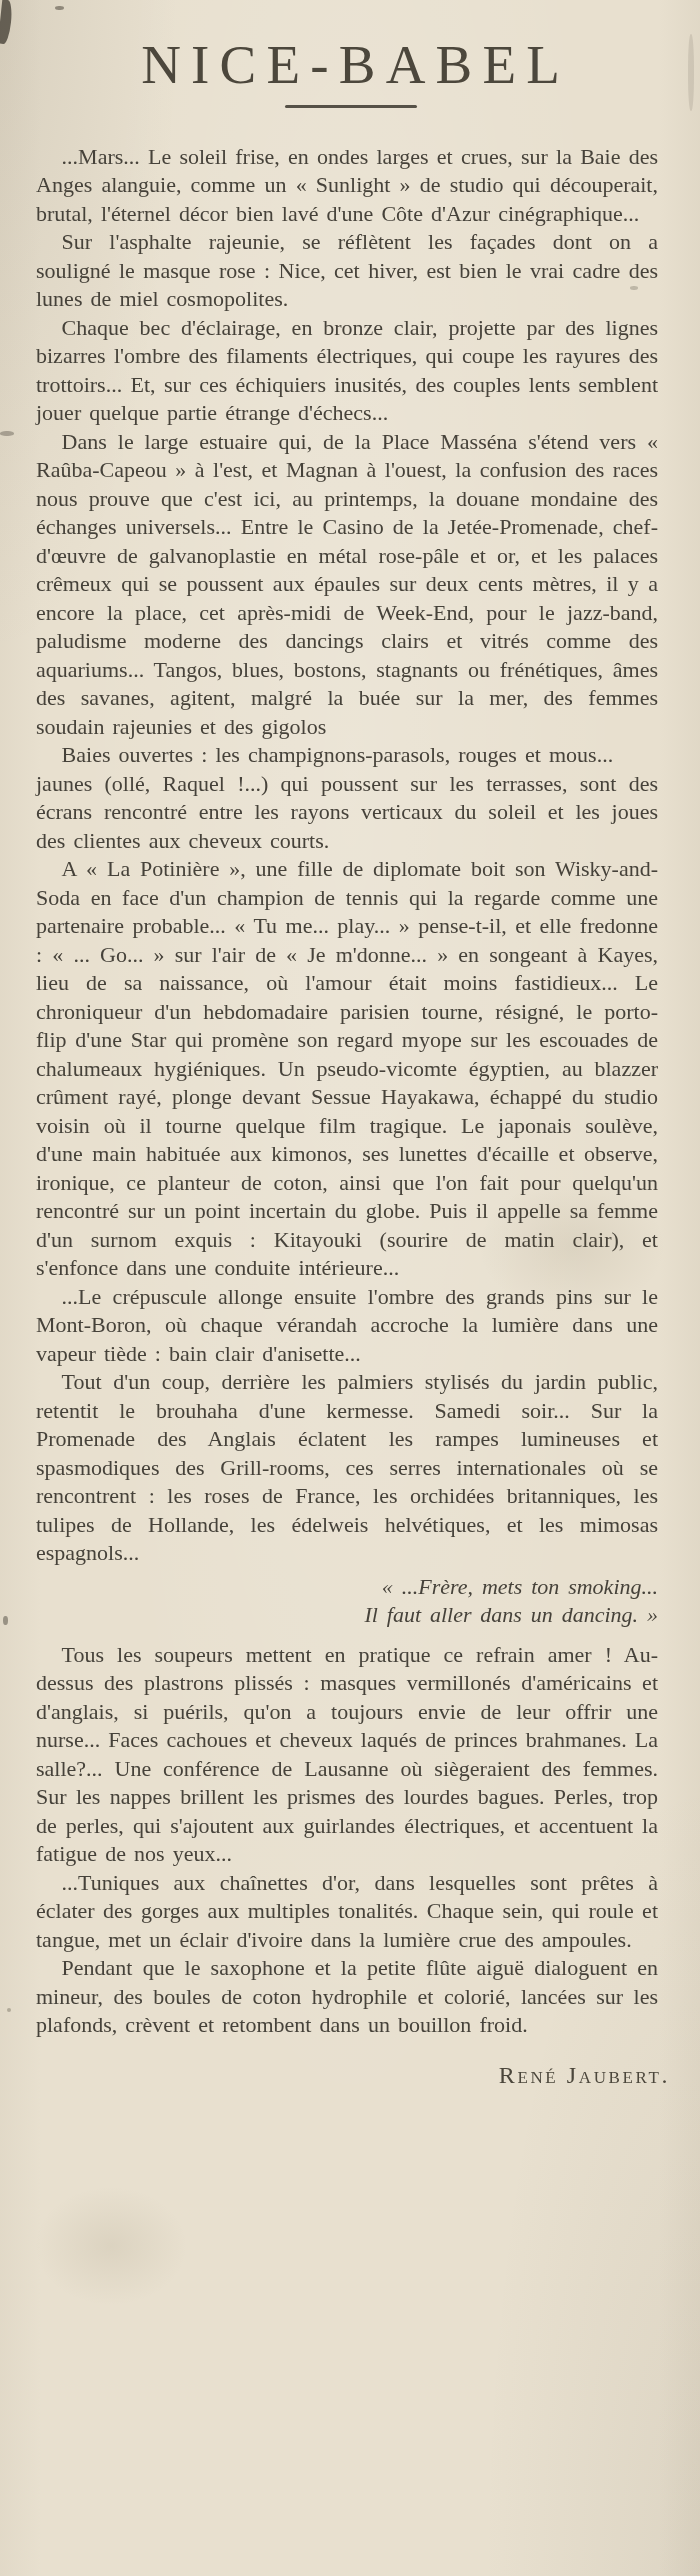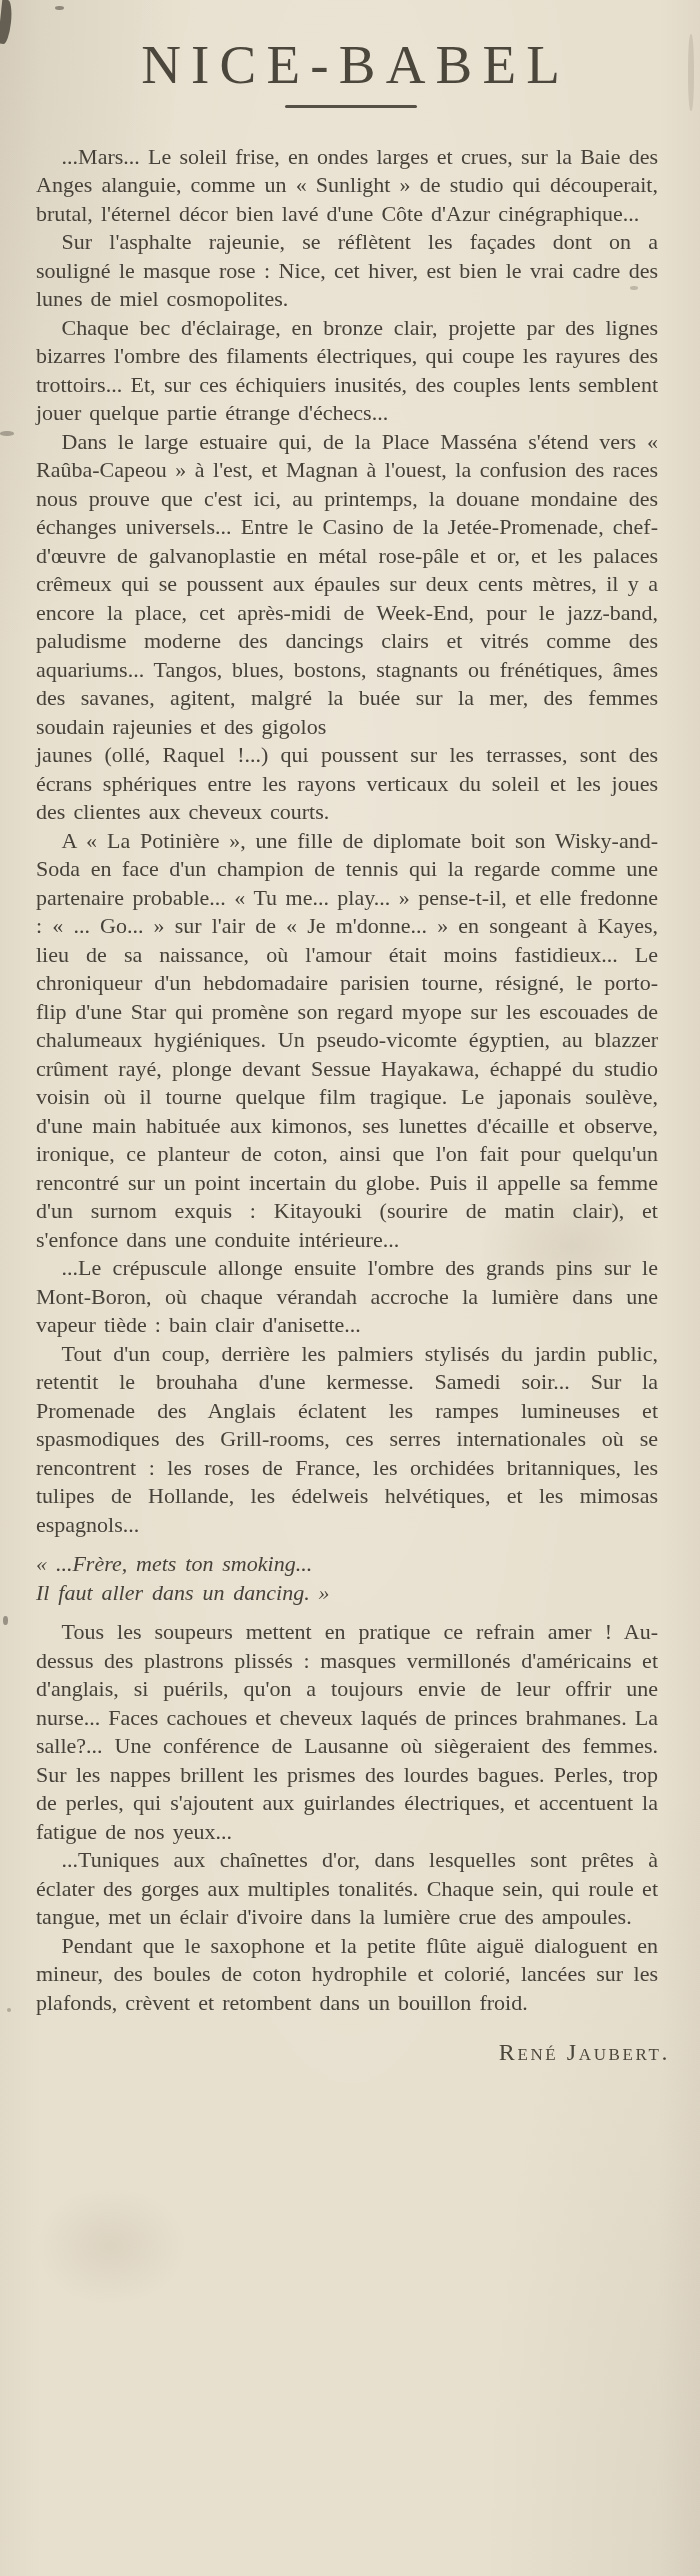--- a/index.html
+++ b/index.html
@@ -39,23 +39,23 @@
     margin: 35px 43px 0 36px;
     font-size: 22px;
     line-height: 28.5px;
     text-align: justify;
     word-spacing: 2.6px;
     font-family: Liberation Serif, serif;
   }
   .article p { margin: 0; text-indent: 25.6px; }
   .article p.noindent { text-indent: 0; }
   .quote {
-    margin: 11px 0 11px 0;
+    margin: 5px 0 11px 0;
     font-style: italic;
-    text-align: left;
+    text-align: right;
     word-spacing: 3.4px;
   }
   .quote-line { display: block; }
   .signature {
     margin: 22px 31px 0 0;
     text-align: right;
     font-variant: small-caps;
     letter-spacing: 2.6px;
     font-size: 24px;
     color: #4c473c;
@@ -90,21 +90,22 @@
   <div class="title-block">
     <h1 class="article-title">NICE-BABEL</h1>
     <div class="title-rule"></div>
   </div>
 
   <div class="article">
       <p>...Mars... Le soleil frise, en ondes larges et crues, sur la Baie des Anges alanguie, comme un « Sunlight » de studio qui découperait, brutal, l'éternel décor bien lavé d'une Côte d'Azur cinégraphique...</p>
       <p>Sur l'asphalte rajeunie, se réflètent les façades dont on a souligné le masque rose : Nice, cet hiver, est bien le vrai cadre des lunes de miel cosmopolites.</p>
       <p>Chaque bec d'éclairage, en bronze clair, projette par des lignes bizarres l'ombre des filaments électriques, qui coupe les rayures des trottoirs... Et, sur ces échiquiers inusités, des couples lents semblent jouer quelque partie étrange d'échecs...</p>
       <p>Dans le large estuaire qui, de la Place Masséna s'étend vers « Raûba-Capeou » à l'est, et Magnan à l'ouest, la confusion des races nous prouve que c'est ici, au printemps, la douane mondaine des échanges universels... Entre le Casino de la Jetée-Promenade, chef-d'œuvre de galvanoplastie en métal rose-pâle et or, et les palaces crêmeux qui se poussent aux épaules sur deux cents mètres, il y a encore la place, cet après-midi de Week-End, pour le jazz-band, paludisme moderne des dancings clairs et vitrés comme des aquariums... Tangos, blues, bostons, stagnants ou frénétiques, âmes des savanes, agitent, malgré la buée sur la mer, des femmes soudain rajeunies et des gigolos</p>
-      <p class="noindent">jaunes (ollé, Raquel !...) qui poussent sur les terrasses, sont des écrans sphériques entre les rayons verticaux du soleil et les joues des clientes aux cheveux courts.</p>
+      <p>Baies ouvertes : les champignons-parasols, rouges et mous...</p>
+      <p class="noindent">jaunes (ollé, Raquel !...) qui poussent sur les terrasses, sont des écrans rencontré entre les rayons verticaux du soleil et les joues des clientes aux cheveux courts.</p>
       <p>A « La Potinière », une fille de diplomate boit son Wisky-and-Soda en face d'un champion de tennis qui la regarde comme une partenaire probable... « Tu me... play... » pense-t-il, et elle fredonne : « ... Go... » sur l'air de « Je m'donne... » en songeant à Kayes, lieu de sa naissance, où l'amour était moins fastidieux... Le chroniqueur d'un hebdomadaire parisien tourne, résigné, le porto-flip d'une Star qui promène son regard myope sur les escouades de chalumeaux hygiéniques. Un pseudo-vicomte égyptien, au blazzer crûment rayé, plonge devant Sessue Hayakawa, échappé du studio voisin où il tourne quelque film tragique. Le japonais soulève, d'une main habituée aux kimonos, ses lunettes d'écaille et observe, ironique, ce planteur de coton, ainsi que l'on fait pour quelqu'un rencontré sur un point incertain du globe. Puis il appelle sa femme d'un surnom exquis : Kitayouki (sourire de matin clair), et s'enfonce dans une conduite intérieure...</p>
       <p>...Le crépuscule allonge ensuite l'ombre des grands pins sur le Mont-Boron, où chaque vérandah accroche la lumière dans une vapeur tiède : bain clair d'anisette...</p>
       <p>Tout d'un coup, derrière les palmiers stylisés du jardin public, retentit le brouhaha d'une kermesse. Samedi soir... Sur la Promenade des Anglais éclatent les rampes lumineuses et spasmodiques des Grill-rooms, ces serres internationales où se rencontrent : les roses de France, les orchidées britanniques, les tulipes de Hollande, les édelweis helvétiques, et les mimosas espagnols...</p>
       <div class="quote">
         <span class="quote-line">« ...Frère, mets ton smoking...</span>
         <span class="quote-line">Il faut aller dans un dancing. »</span>
       </div>
       <p>Tous les soupeurs mettent en pratique ce refrain amer ! Au-dessus des plastrons plissés : masques vermillonés d'américains et d'anglais, si puérils, qu'on a toujours envie de leur offrir une nurse... Faces cachoues et cheveux laqués de princes brahmanes. La salle?... Une conférence de Lausanne où siègeraient des femmes. Sur les nappes brillent les prismes des lourdes bagues. Perles, trop de perles, qui s'ajoutent aux guirlandes électriques, et accentuent la fatigue de nos yeux...</p>
       <p>...Tuniques aux chaînettes d'or, dans lesquelles sont prêtes à éclater des gorges aux multiples tonalités. Chaque sein, qui roule et tangue, met un éclair d'ivoire dans la lumière crue des ampoules.</p>
       <p>Pendant que le saxophone et la petite flûte aiguë dialoguent en mineur, des boules de coton hydrophile et colorié, lancées sur les plafonds, crèvent et retombent dans un bouillon froid.</p>

